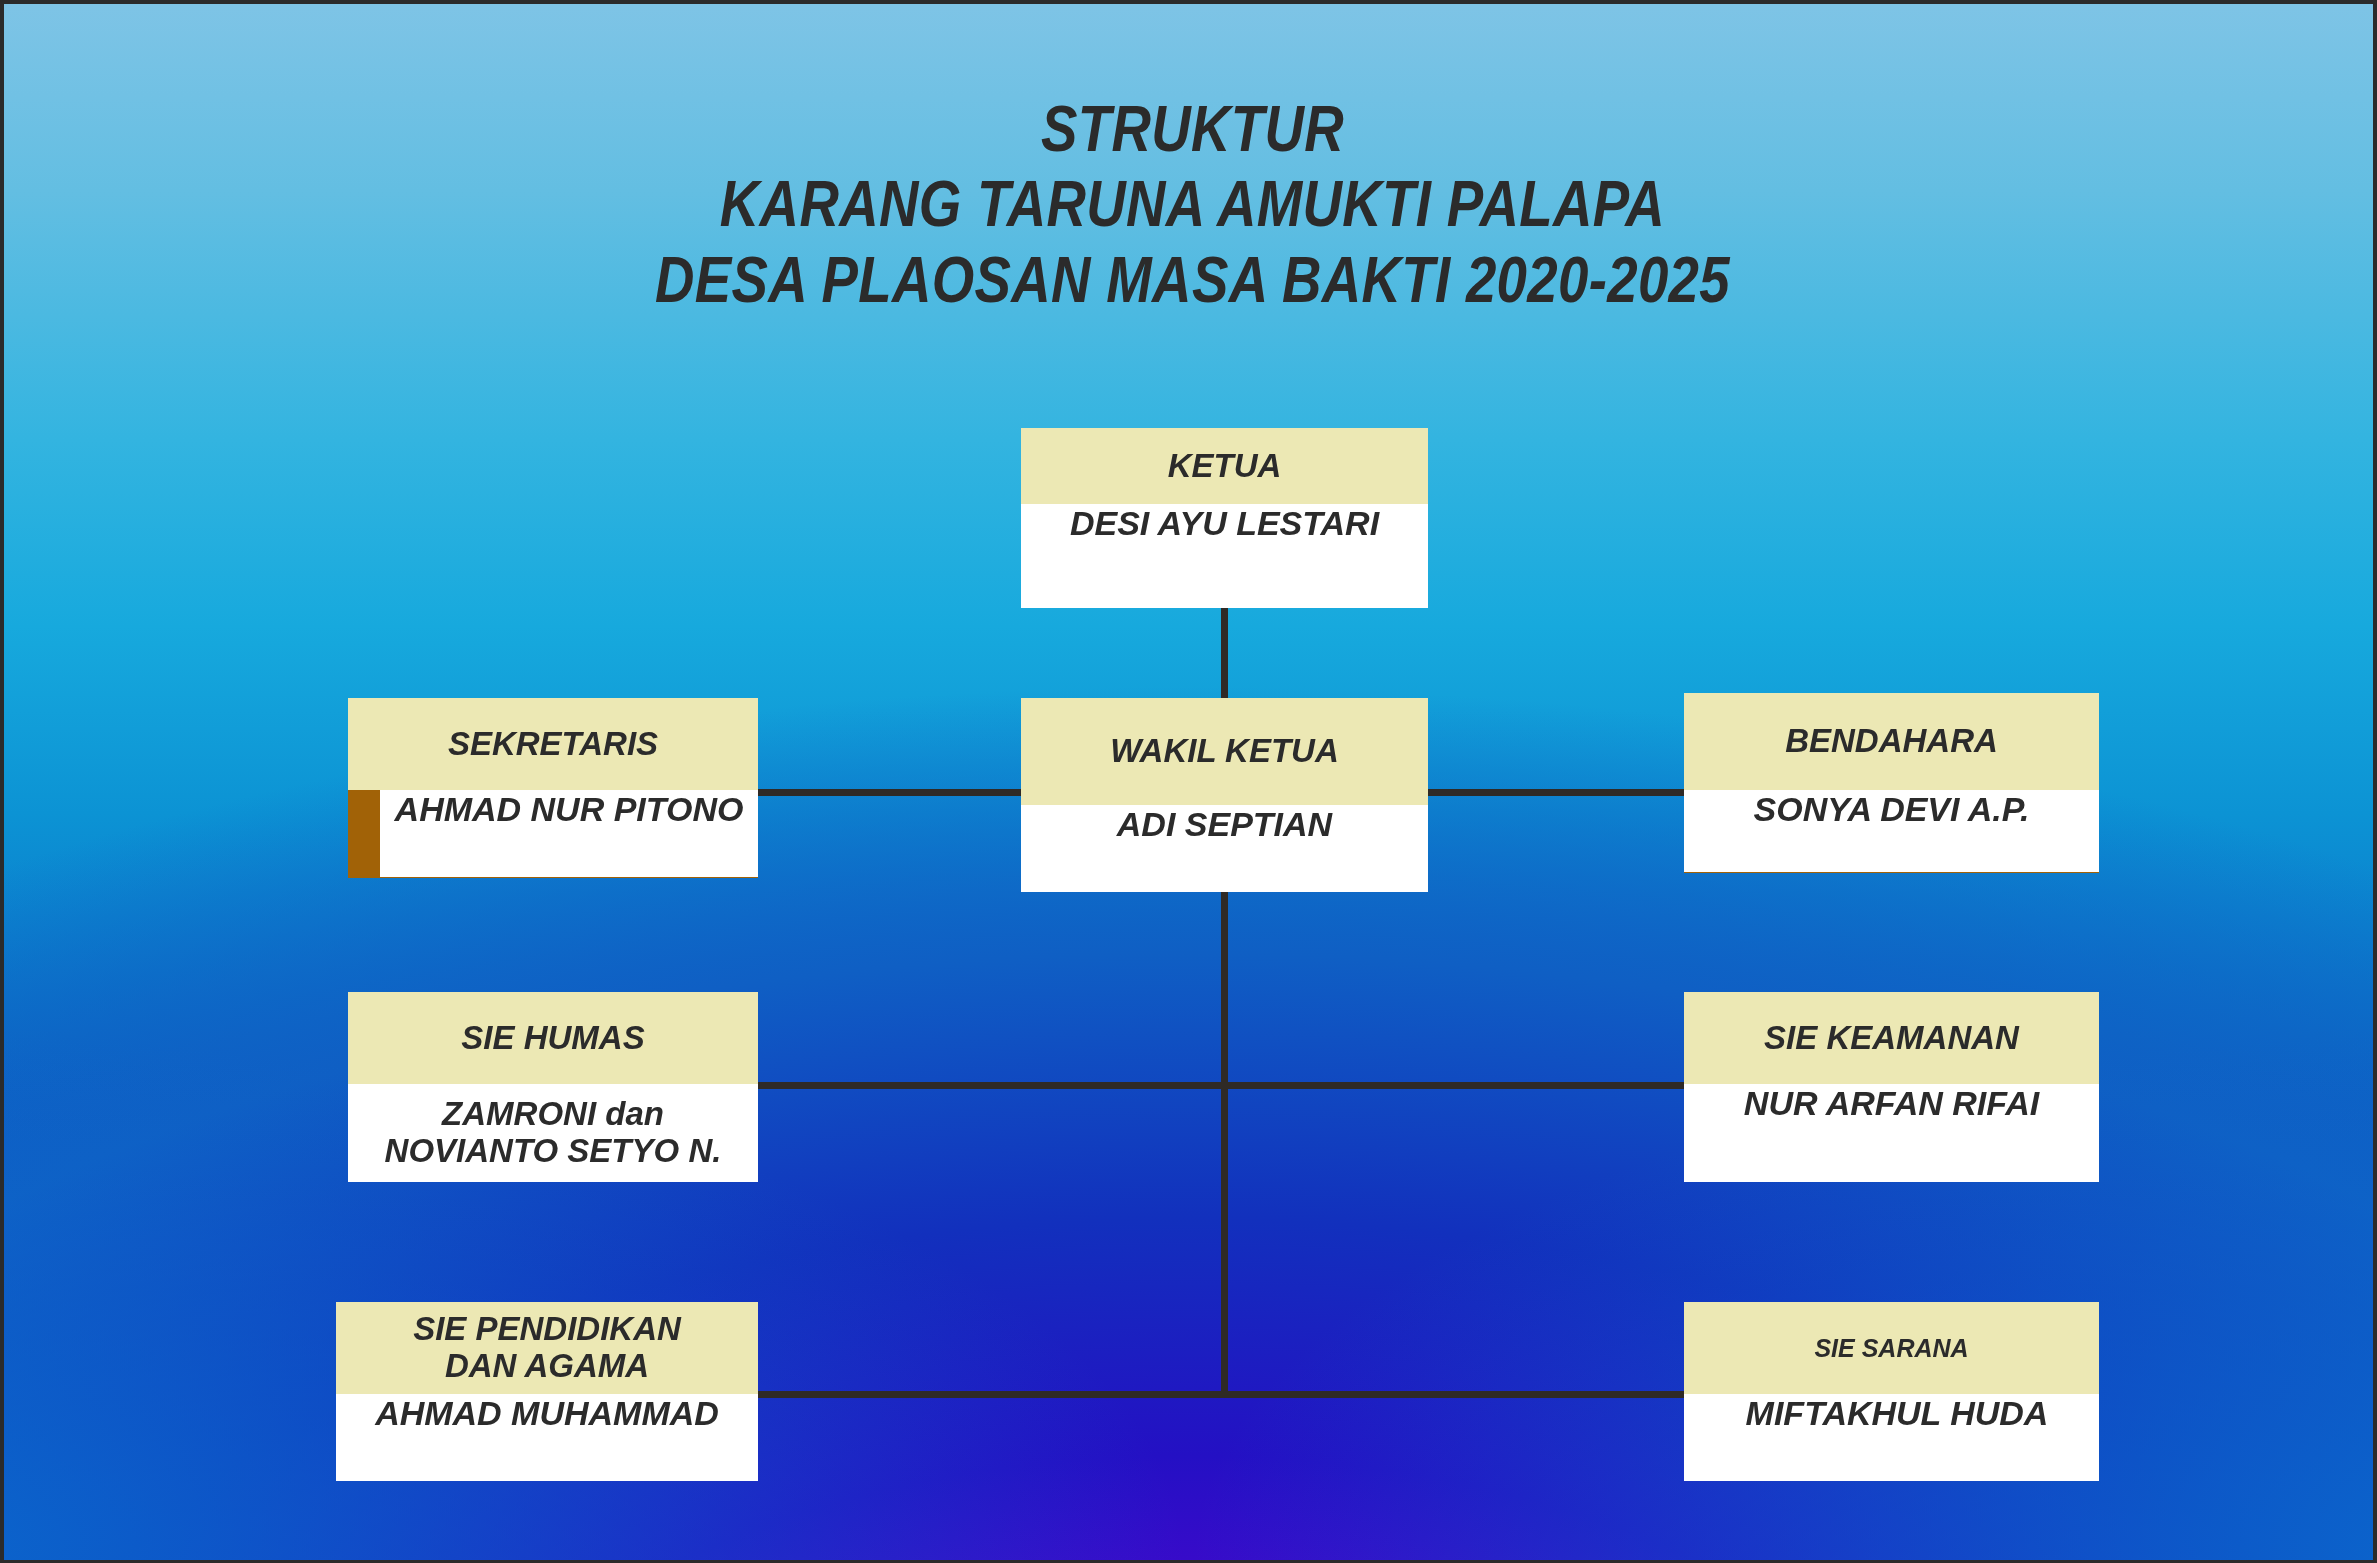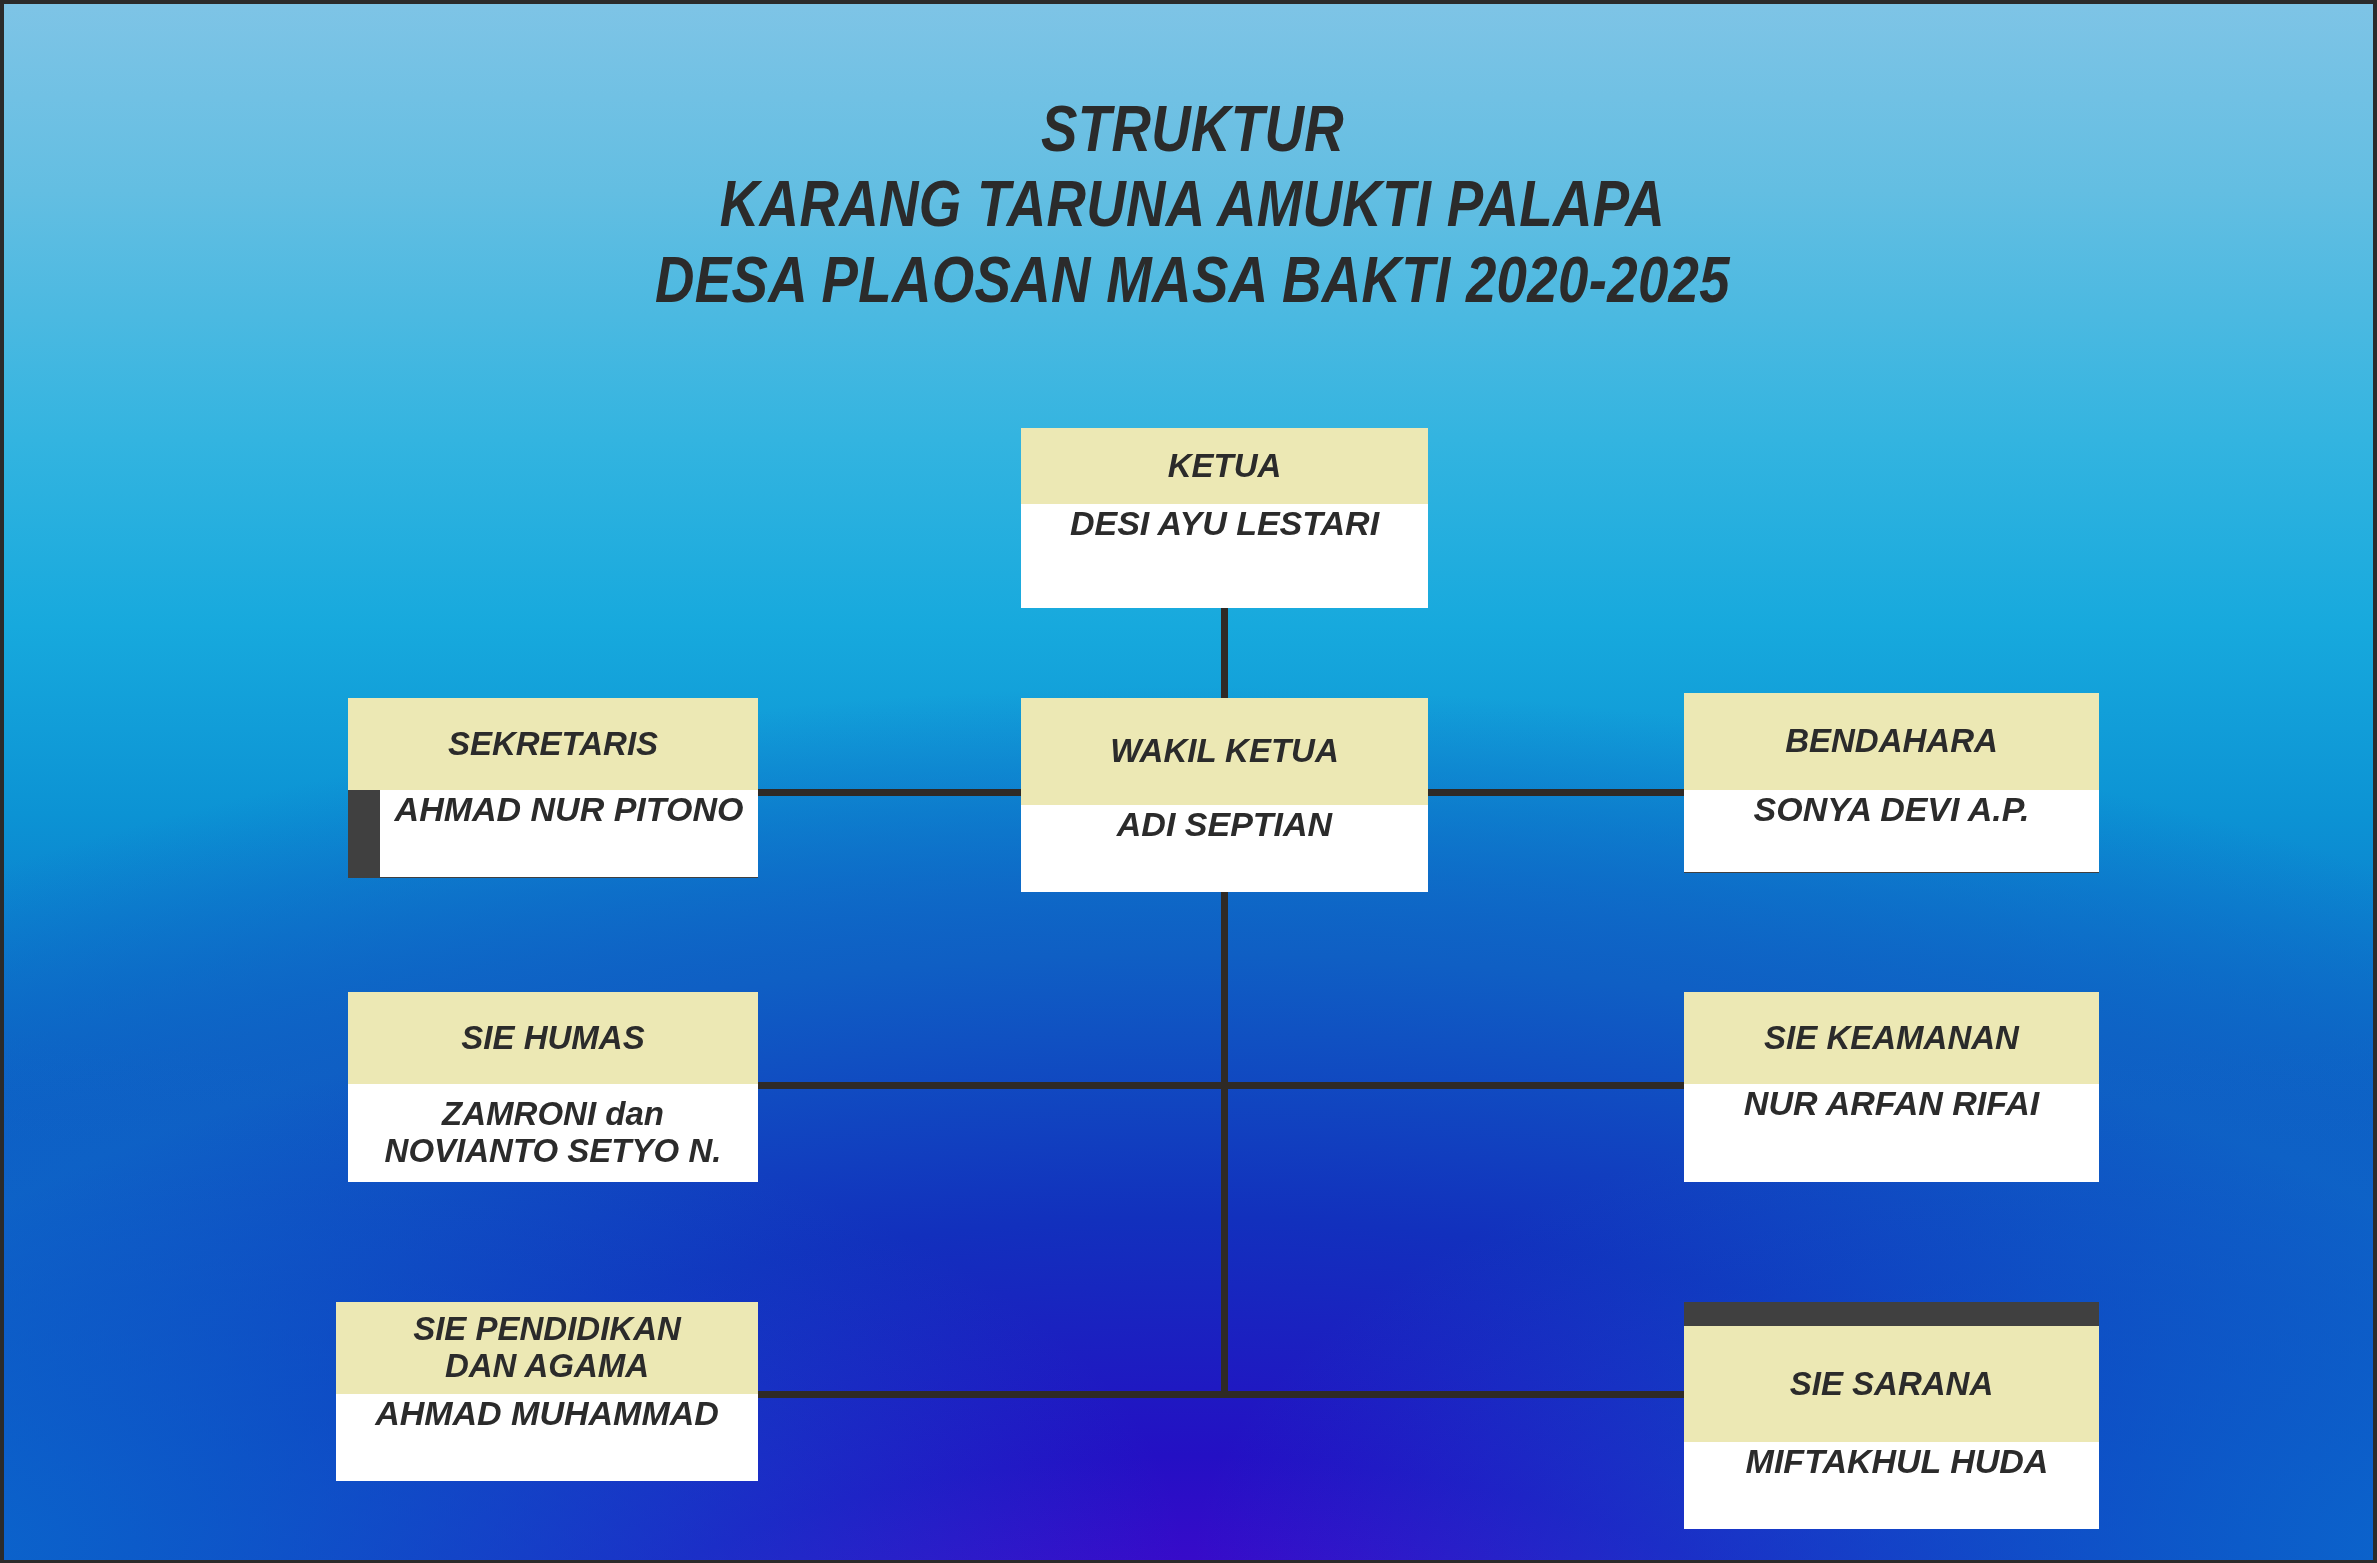--- a/index.html
+++ b/index.html
@@ -67,21 +67,21 @@
     transform: scaleX(0.84);
     transform-origin: 50% 0;
   }
   .title-line-1 { font-size: 65px; }
   .title-line-2 { font-size: 65px; }
   .title-line-3 { font-size: 65px; }
 
   
   .node {
     position: absolute;
-    background: #404040;
+    background: #a16207;
     box-sizing: border-box;
     z-index: 3;
   }
   .node-head {
     background: #ece8b4;
     color: #2b2b2b;
     font-weight: bold;
     text-align: center;
     display: flex;
     align-items: center;
@@ -194,21 +194,21 @@
     <div class="node-head" style="height:92px; font-size:33px; flex-direction:column;">
       <span class="nowrap">SIE PENDIDIKAN</span>
       <span class="nowrap">DAN AGAMA</span>
     </div>
     <div class="node-body" style="height:87px; font-size:34px;">
       <span class="nowrap">AHMAD MUHAMMAD</span>
     </div>
   </div>
 
   <div class="node" style="left:1680px; top:1298px; width:415px; height:179px;">
-    <div class="node-head" style="height:116px; font-size:33px;margin-top:24px;">
+    <div class="node-head" style="height:92px; font-size:25px;">
       <span class="nowrap">SIE SARANA</span>
     </div>
     <div class="node-body" style="height:87px; font-size:34px;padding-left:11px;">
       <span class="nowrap">MIFTAKHUL HUDA</span>
     </div>
   </div>
 
 </div>
 
 

